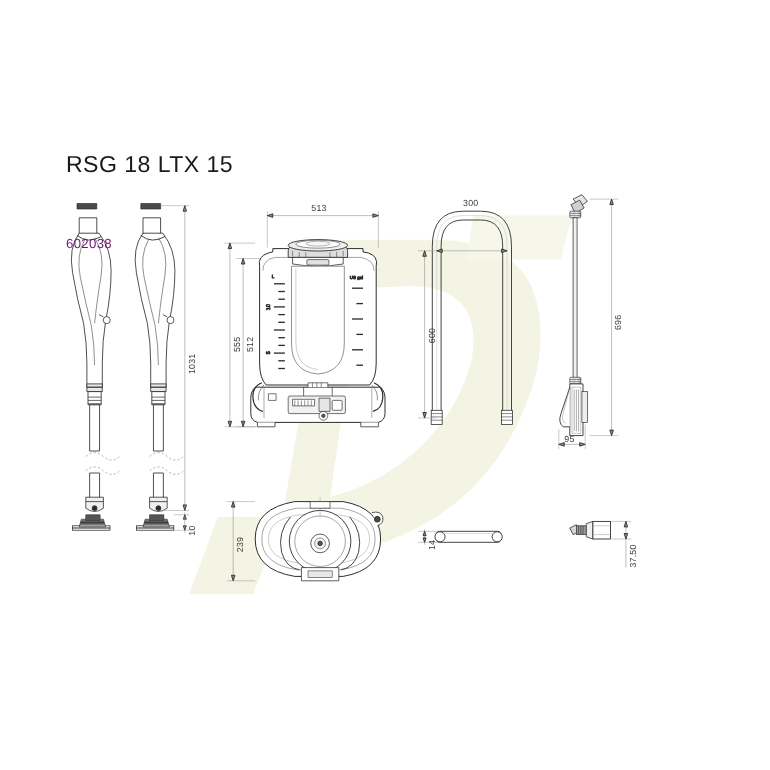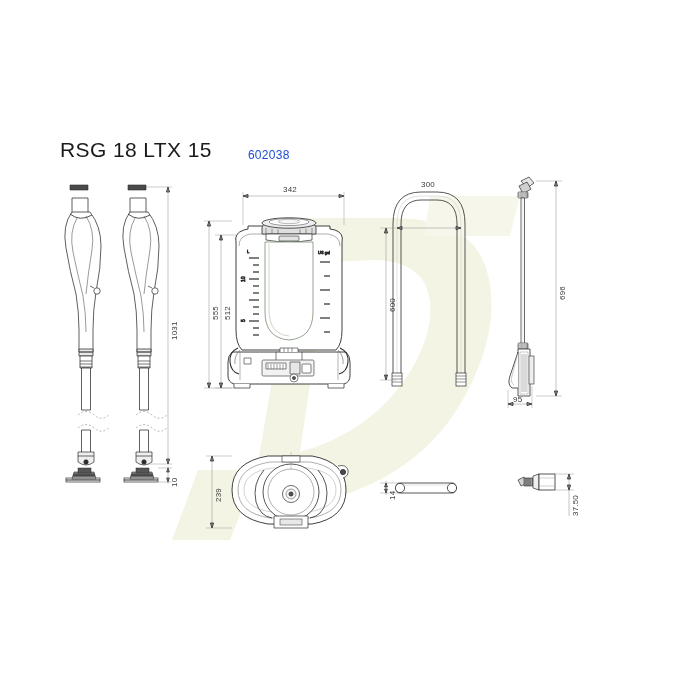--- a/index.html
+++ b/index.html
@@ -23,33 +23,34 @@
     top: 0;
     width: 700px;
     height: 700px;
   }
   
   .title-block {
     position: absolute;
     left: 60px;
     top: 138px;
     display: flex;
-    align-items: flex-end;
-    gap: 36px;
+    align-items: flex-start;
+    gap: 52px;
+    flex-direction: column;
   }
   .model-name {
     font-size: 21px;
     font-weight: normal;
     letter-spacing: 0.4px;
     color: #1a1a1a;
     white-space: nowrap;
   }
   .part-number {
     font-size: 12px;
-    color: #1d4ed8;
+    color: #701a75;
     letter-spacing: 0.3px;
     white-space: nowrap;
   }
   
   .brand {
     position: absolute;
     left: 509px;
     top: 528px;
     display: flex;
     align-items: flex-start;
@@ -505,21 +506,21 @@
 
   <div class="title-block">
     <div class="model-name">RSG 18 LTX 15</div>
     <div class="part-number">602038</div>
   </div>
 
   <div class="dim vert" style="left:170px; top:340px;">1031</div>
 
   <div class="dim vert" style="left:170px; top:487px;">10</div>
 
-  <div class="dim" style="left:283px; top:185px;">342</div>
+  <div class="dim" style="left:283px; top:185px;">513</div>
 
   <div class="dim vert" style="left:211px; top:320px;">555</div>
 
   <div class="dim vert" style="left:223px; top:320px;">512</div>
 
   <div class="dim vert" style="left:214px; top:502px;">239</div>
 
   <div class="dim" style="left:421px; top:180px;text-align:center;">300</div>
 
   <div class="dim vert" style="left:388px; top:312px;">600</div>

